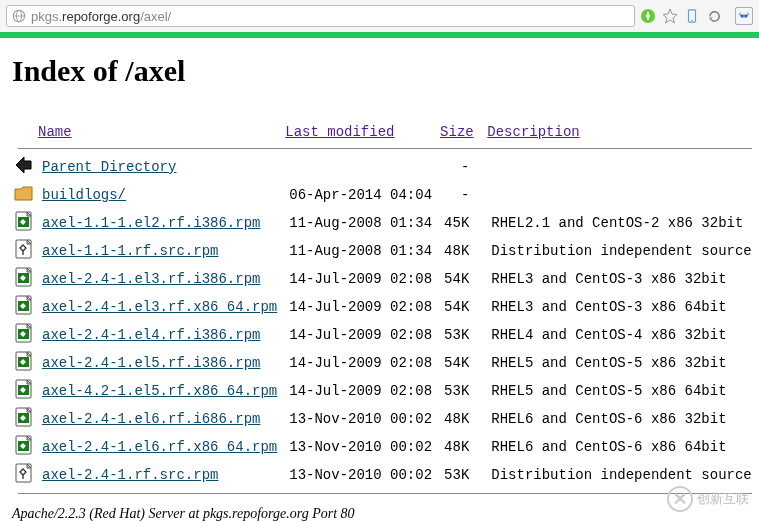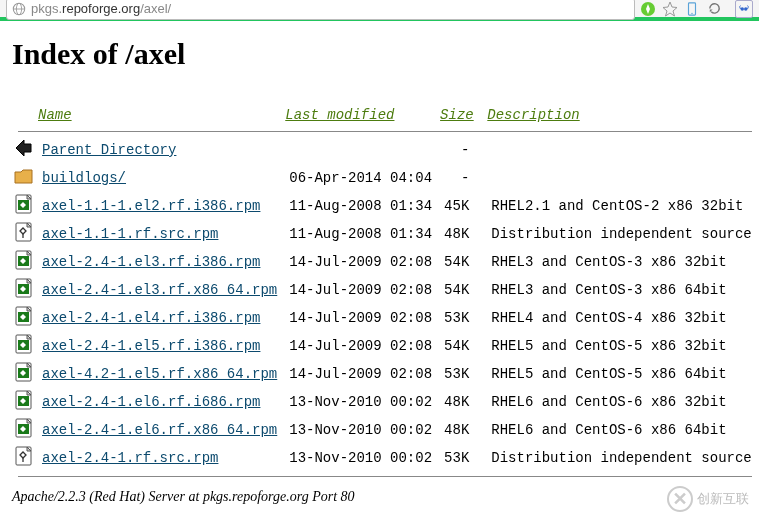--- a/index.html
+++ b/index.html
@@ -1,34 +1,34 @@
 <!DOCTYPE html>
 <html><head>
 <meta charset="utf-8">
 <style>
   * { box-sizing: border-box; }
   body { margin: 0; font-family: "Times New Roman", serif; background: #fff; color: #000; }
   .browser-bar {
     display: flex; align-items: center; gap: 4px;
-    padding: 3px 6px; background: #f5f5f5; border-bottom: 4px solid #22c55e;
-    height: 21px;
+    padding: 3px 6px; background: #f5f5f5; border-bottom: 6px solid #22c55e;
+    height: 38px;
   }
   .url-container {
     display: flex; align-items: center; flex: 1;
     background: #fff; border: 1px solid #bbb; border-radius: 3px; height: 22px; padding: 0 4px;
   }
   .globe-icon { width: 16px; height: 16px; display:flex; align-items:center; justify-content:center; color:#888; }
   .url-text { font-family: sans-serif; font-size: 13px; color: #888; flex:1; padding-left:4px; }
   .url-host { color: #333; }
   .bar-icon { width:18px; height:18px; display:flex; align-items:center; justify-content:center; }
   .content { padding: 8px 12px; }
   h1 { font-weight: bold; font-size: 30px; margin: 8px 0 34px 0; }
   table { border-collapse: collapse; font-family: "Courier New", monospace; font-size: 14px; width: 100%; }
   th { text-align: left; font-family: "Courier New", monospace; font-weight: normal; padding: 2px 6px 4px 2px; }
-  th a { color: #4d7c0f; text-decoration: underline; font-style: italic; }
+  th a { color: #4c1d95; text-decoration: underline; }
   td { padding: 2px 6px; vertical-align: middle; white-space: nowrap; }
   td.icon-cell { width: 22px; padding: 1px 2px; }
   td.name-cell a { color: #0c4a6e; }
   td.size-cell { text-align: right; padding-right: 16px; }
   hr { border: none; border-top: 1px solid #888; margin: 2px 0; }
   .footer { font-style: italic; font-family: "Times New Roman", serif; font-size: 14px; margin-top: 8px; }
   .file-icon { width:20px; height:22px; }
   .watermark {
     position: fixed; bottom: 10px; right: 10px; font-family: sans-serif;
     color: #bbb; font-size: 13px; display:flex; align-items:center; gap:4px;

